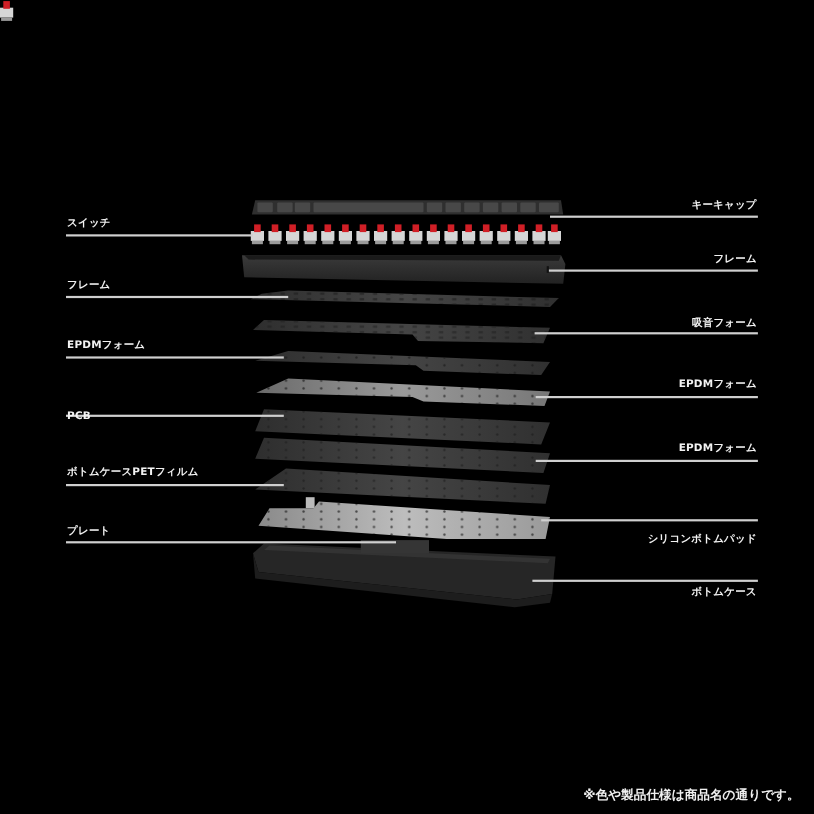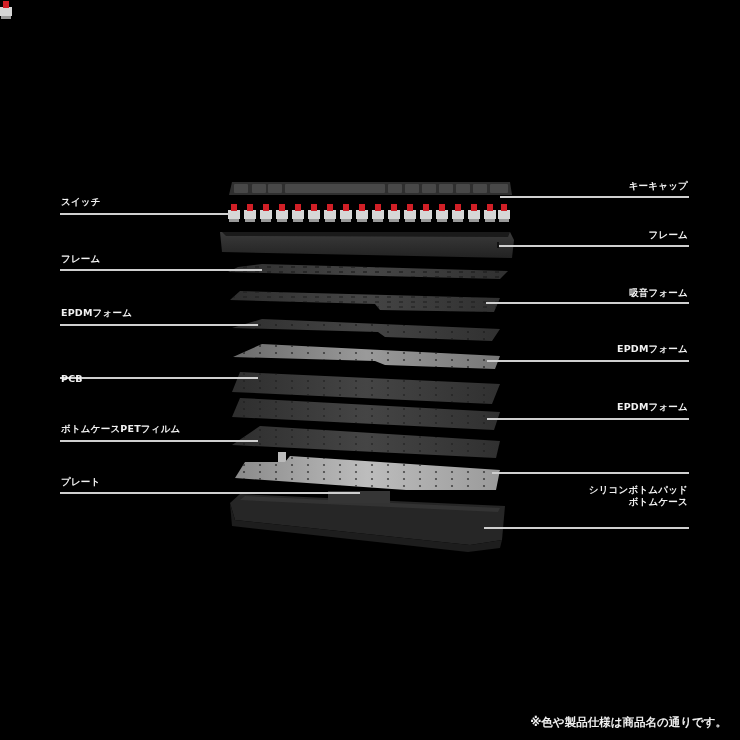--- a/index.html
+++ b/index.html
@@ -149,15 +149,15 @@
 <div class="label left" style="top:373px;">PCB</div>
 <div class="label left" style="top:423px;">ボトムケースPETフィルム</div>
 <div class="label left" style="top:476px;">プレート</div>
 
 <div class="label right" style="top:180px;">キーキャップ</div>
 <div class="label right" style="top:229px;">フレーム</div>
 <div class="label right" style="top:287px;">吸音フォーム</div>
 <div class="label right" style="top:343px;">EPDMフォーム</div>
 <div class="label right" style="top:401px;">EPDMフォーム</div>
 <div class="label right" style="top:484px;">シリコンボトムパッド</div>
-<div class="label right" style="top:496px;">ボトムケース</div>
+<div class="label right" style="top:532px;">ボトムケース</div>
 
 <div class="note">※色や製品仕様は商品名の通りです。</div>
 
 </body></html>

